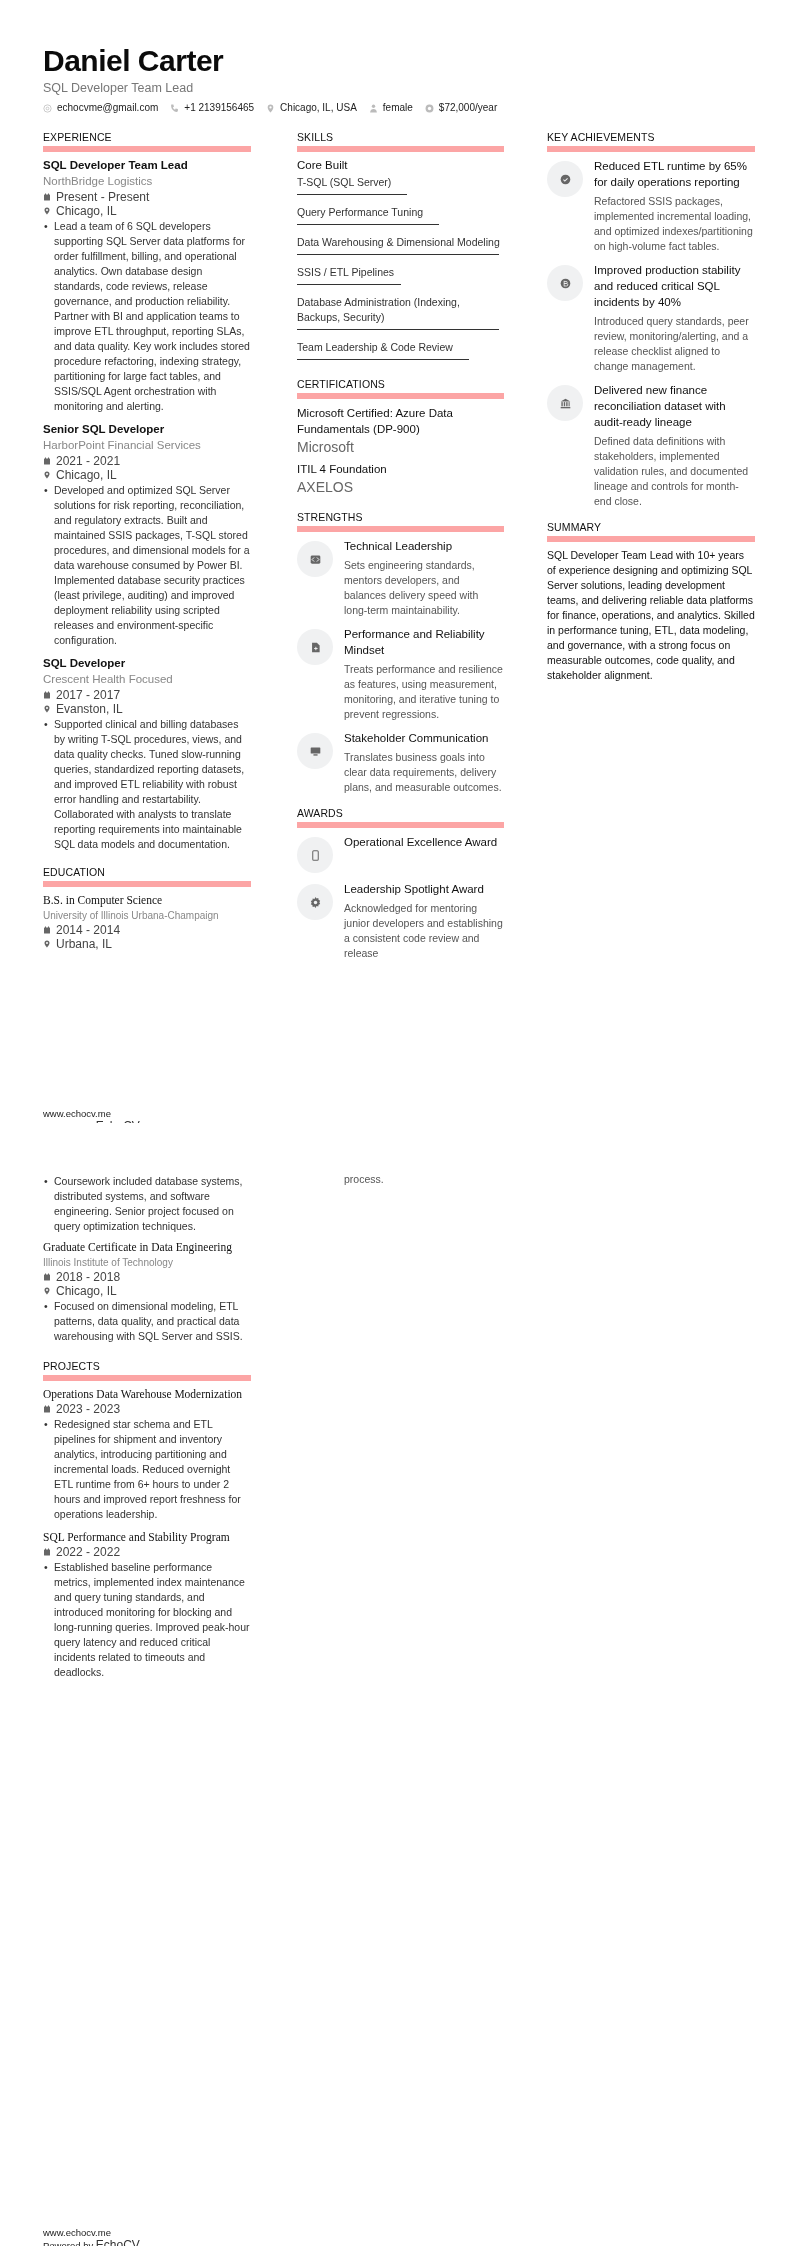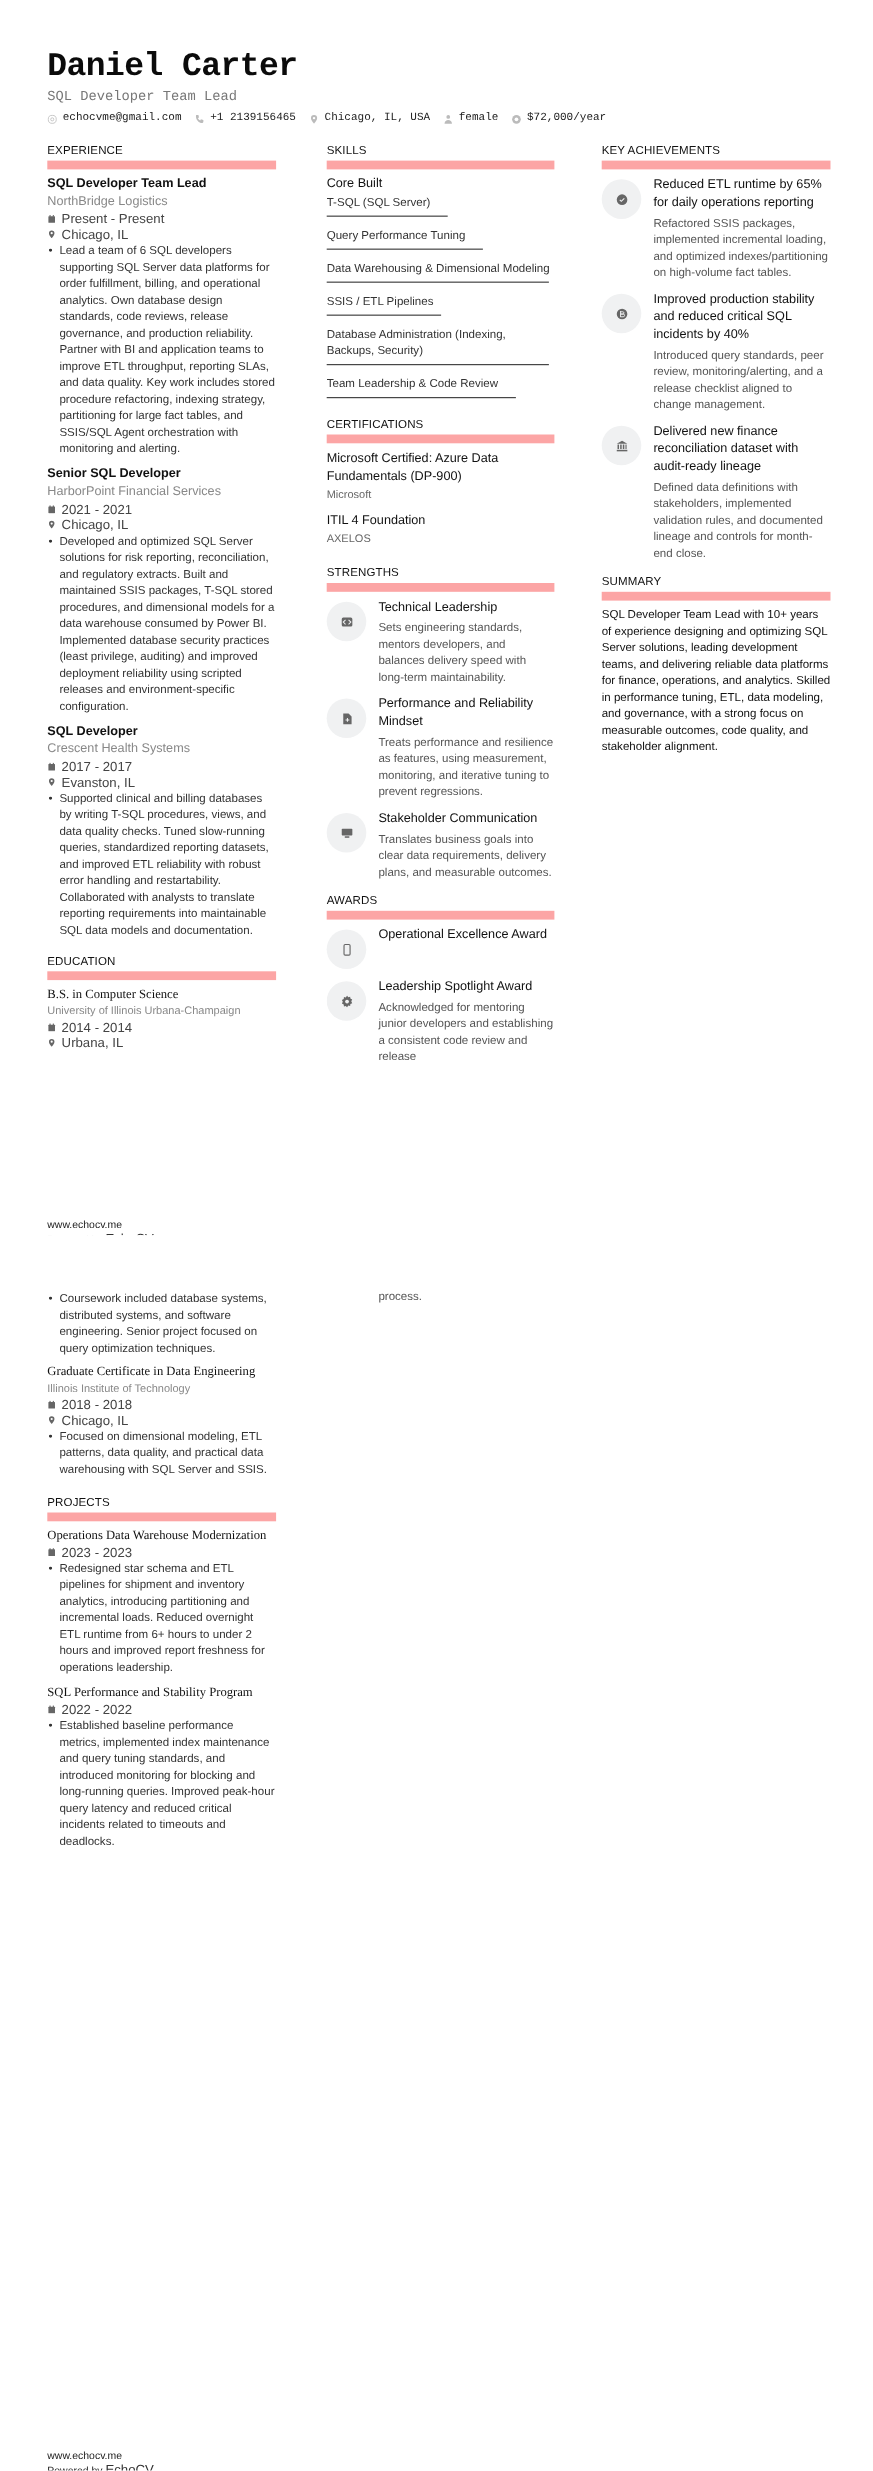--- a/index.html
+++ b/index.html
@@ -3,52 +3,52 @@
 <meta charset="utf-8">
 <style>
   * { box-sizing: border-box; margin: 0; padding: 0; }
   html, body { width: 794px; background: #ffffff; }
   body { font-family: "Liberation Sans", "DejaVu Sans", sans-serif; color: #111; position: relative; height: 2246px; overflow: hidden; }
 
   .page { position: absolute; left: 0; width: 794px; background: #fff; overflow: hidden; }
   .page1 { top: 0; height: 1123px; }
   .page2 { top: 1123px; height: 1123px; padding-left: 36px; }
 
-  .header { position: absolute; left: 43px; top: 44px; font-family: Liberation Mono, monospace; }
+  .header { position: absolute; left: 43px; top: 44px; }
   .name { font-size: 30px; font-weight: 700; letter-spacing: -0.5px; color: #0b0b0b; }
   .title { font-size: 12.5px; color: #777; margin-top: 3px; }
   .contacts { display: flex; align-items: center; gap: 12px; margin-top: 7px; font-size: 10px; color: #222; }
   .contact { display: flex; align-items: flex-end; gap: 5px; }
 
   .col { position: absolute; }
   .col-left { left: 43px; width: 208px; }
   .col-mid { left: 297px; width: 207px; }
   .col-right { left: 547px; width: 208px; }
 
-  .sec-title { font-size: 10.5px; color: #111; letter-spacing: 0.1px; padding-bottom: 3px; border-bottom: 8px solid #fca5a5; margin-bottom: 6px; }
+  .sec-title { font-size: 10.5px; color: #111; letter-spacing: 0.1px; padding-bottom: 3px; border-bottom: 6px solid #fca5a5; margin-bottom: 6px; }
 
   .job { margin-bottom: 8px; }
   .job-title { font-size: 11.5px; font-weight: 700; color: #111; line-height: 15px; }
   .job-company { font-size: 11.5px; color: #888; line-height: 17px; }
   .meta { font-size: 12px; color: #444; display: flex; align-items: center; gap: 5px; line-height: 14px; }
   .meta svg { width: 8px; height: 8px; fill: #666; }
   .bullets { list-style: none; margin-top: 1px; }
   .bullets li { position: relative; padding-left: 11px; font-size: 10.5px; line-height: 15px; color: #333; }
   .bullets li::before { content: "•"; position: absolute; left: 1px; top: 0; color: #333; }
 
   .edu-title { font-size: 11.5px; color: #111; line-height: 15px; font-family: Liberation Serif, serif; }
   .edu-school { font-size: 10px; color: #888; line-height: 15px; }
 
   .skill-group { font-size: 11.5px; color: #111; line-height: 15px; margin-bottom: 2px; }
   .skill { font-size: 10.5px; color: #333; line-height: 15px; padding-bottom: 4px; margin-bottom: 6px; position: relative; }
   .skill .line { display: block; height: 1px; background: #333; margin-top: 4px; }
 
   .cert { margin-bottom: 6px; }
   .cert-name { font-size: 11.5px; color: #111; line-height: 16px; }
-  .cert-issuer { font-size: 10px; color: #666; line-height: 16px; margin-top: 2px; }
+  .cert-issuer { font-size: 14px; color: #666; line-height: 16px; margin-top: 2px; }
 
   .feat { display: flex; gap: 11px; margin-bottom: 8px; }
   .feat-ic { flex: 0 0 36px; width: 36px; height: 36px; border-radius: 50%; background: #f0f1f2; display: flex; align-items: center; justify-content: center; margin-top: 3px; }
   .feat-ic svg { width: 11px; height: 11px; fill: #666; }
   .feat-body { flex: 1; }
   .feat-title { font-size: 11.5px; color: #111; line-height: 16px; }
   .feat-desc { font-size: 10.5px; color: #555; line-height: 15px; margin-top: 4px; }
 
   .summary { font-size: 10.5px; color: #111; line-height: 15px; }
 
@@ -142,21 +142,21 @@
           </svg>
         <span>Chicago, IL</span>
       </div>
       <ul class="bullets">
           <li>Developed and optimized SQL Server solutions for risk reporting, reconciliation, and regulatory extracts. Built and maintained SSIS packages, T-SQL stored procedures, and dimensional models for a data warehouse consumed by Power BI. Implemented database security practices (least privilege, auditing) and improved deployment reliability using scripted releases and environment-specific configuration.</li>
         </ul>
     </div>
 
     <div class="job">
       <div class="job-title">SQL Developer</div>
-      <div class="job-company">Crescent Health Systems</div>
+      <div class="job-company">Crescent Health Focused</div>
       <div class="meta">
         <svg viewBox="0 0 16 16">
             <rect x="2" y="3" width="12" height="12" rx="1"></rect>
             <rect x="4" y="1" width="2" height="3"></rect>
             <rect x="10" y="1" width="2" height="3"></rect>
           </svg>
         <span>2017 - 2017</span>
       </div>
       <div class="meta">
         <svg viewBox="0 0 16 16">

